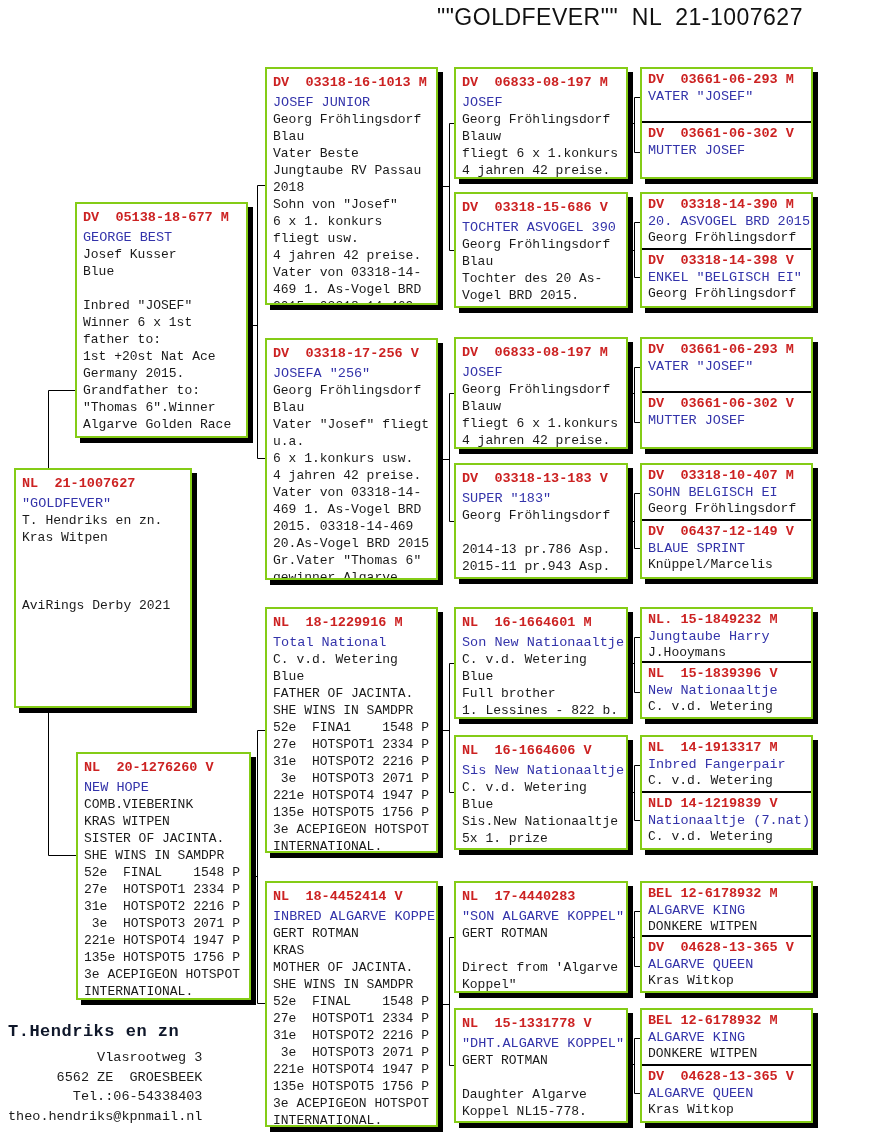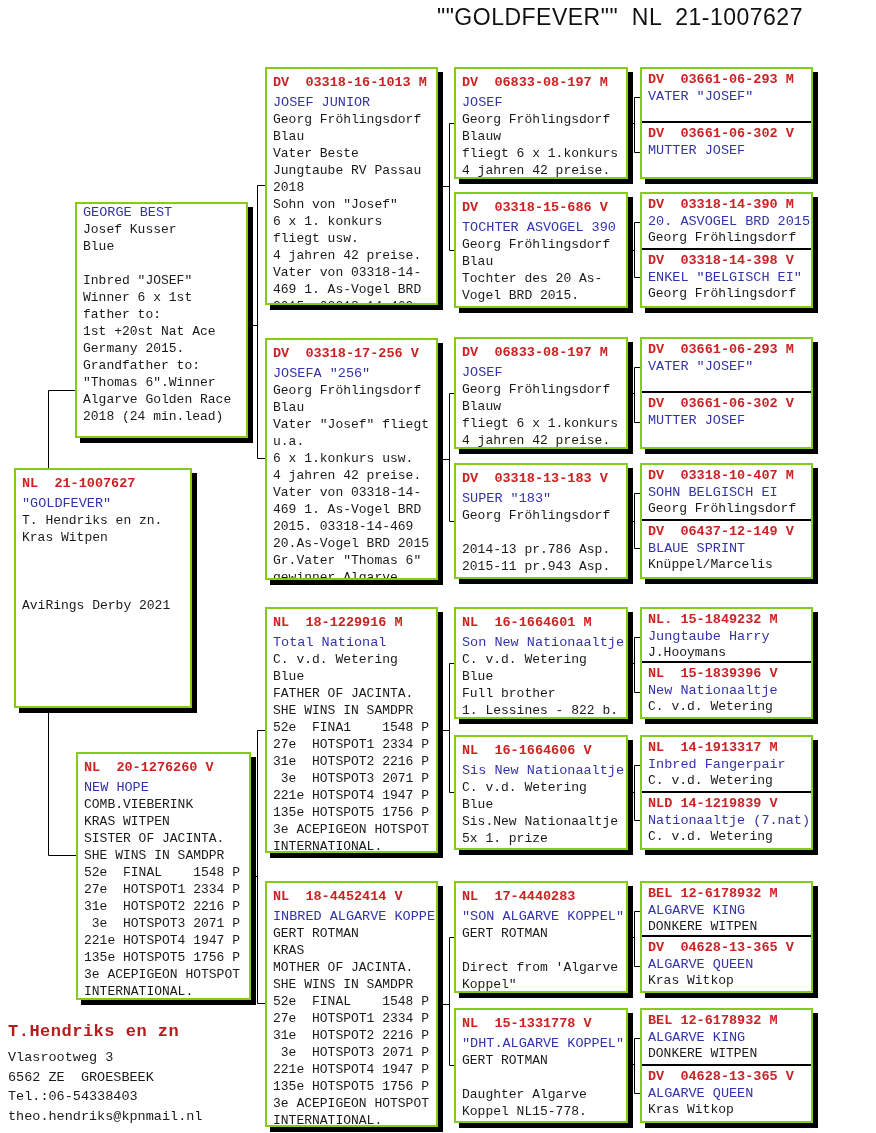--- a/index.html
+++ b/index.html
@@ -19,22 +19,22 @@
   .lines div{font-size:13px;color:var(--text);white-space:pre;line-height:17px;}
   .lines div:empty::before{content:"\00a0";}
   .pair{padding:12px;}
   .sub{position:absolute;left:0;right:0;height:50%;box-sizing:border-box;}
   .sub.s-top{top:0;border-bottom:2px solid #000;}
   .sub.s-bottom{bottom:0;}
   .sub .ring{padding:3px 6px 1px 6px;line-height:16px;}
   .sub .pname{line-height:16px;}
   .sub .lines div{line-height:16px;}
   .owner{position:absolute;left:8px;top:1022px;font-weight:bold;font-size:17px;
-         letter-spacing:.5px;color:#b91c1c;white-space:pre;}
-  .addr{position:absolute;left:8px;top:1048px;}
+         letter-spacing:.5px;color:#0f172a;white-space:pre;}
+  .addr{position:absolute;left:8px;top:1048px;text-align:right;}
   .addr div{font-size:13.5px;color:var(--text);line-height:19.5px;white-space:pre;}
 </style>
 </head>
 <body>
 
 <div id="canvas">
 
   <div class="title">""GOLDFEVER""  NL  21-1007627</div>
 
   <svg class="wires" width="876" height="1133" viewBox="0 0 876 1133">
@@ -50,20 +50,21 @@
       M628 250.5 H634.5 M640 222.5 H634.5 V277.5 H640
       M628 393.5 H634.5 M640 367.5 H634.5 V422.5 H640
       M628 521.5 H634.5 M640 493.5 H634.5 V548.5 H640
       M628 663.5 H634.5 M640 637.5 H634.5 V692.5 H640
       M628 792.5 H634.5 M640 765.5 H634.5 V820.5 H640
       M628 937.5 H634.5 M640 911.5 H634.5 V966.5 H640
       M628 1064.5 H634.5 M640 1038.5 H634.5 V1093.5 H640"></path>
   </svg>
 
   <div class="box" style="left:75px;top:202px;width:173px;height:236px">
+    <div class="ring">DV  05138-18-677 M</div>
     <div class="pname">GEORGE BEST</div>
     <div class="lines">
         <div>Josef Kusser</div>
         <div>Blue</div>
         <div></div>
         <div>Inbred "JOSEF"</div>
         <div>Winner 6 x 1st</div>
         <div>father to:</div>
         <div>1st +20st Nat Ace</div>
         <div>Germany 2015.</div>

